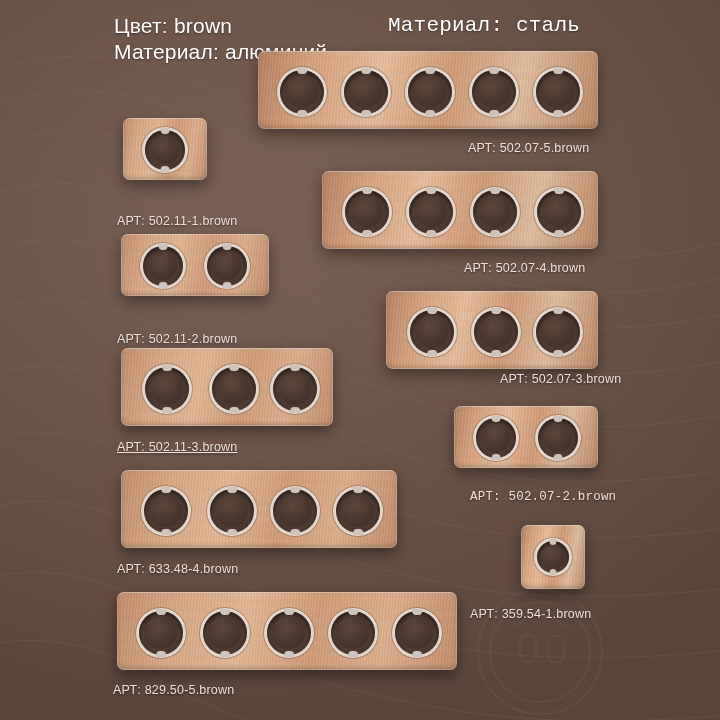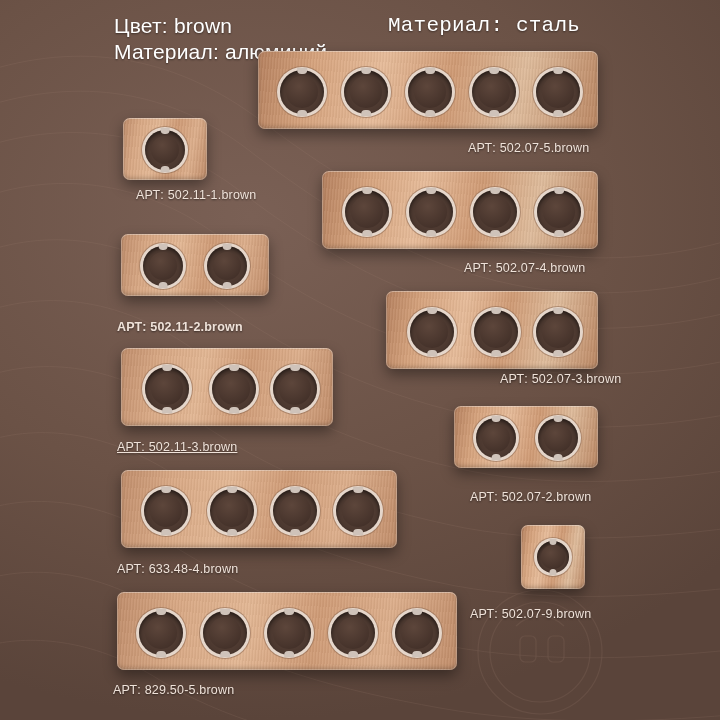--- a/index.html
+++ b/index.html
@@ -121,33 +121,33 @@
 Материал: алюминий</div>
 <div class="hdr" style="left:388px;top:13px;font-family:Liberation Mono, monospace;">Материал: сталь</div>
 
 <div class="frame" style="left:123px;top:118px;width:84px;height:62px;">
   <div class="sheen"></div>
   <div class="hole" style="left:22px;top:12px;width:40px;height:40px;">
       <div class="inner"></div>
     </div>
   <div class="edge"></div>
 </div>
-<div class="caption" style="left:117px;top:188px;margin-left:19px;">АРТ: 502.11-1.brown</div>
+<div class="caption" style="left:117px;top:214px;">АРТ: 502.11-1.brown</div>
 
 <div class="frame" style="left:121px;top:234px;width:148px;height:62px;">
   <div class="sheen"></div>
   <div class="hole" style="left:22px;top:12px;width:40px;height:40px;">
       <div class="inner"></div>
     </div>
   <div class="hole" style="left:86px;top:12px;width:40px;height:40px;">
       <div class="inner"></div>
     </div>
   <div class="edge"></div>
 </div>
-<div class="caption" style="left:117px;top:320px;font-weight:bold;">АРТ: 502.11-2.brown</div>
+<div class="caption" style="left:117px;top:332px;">АРТ: 502.11-2.brown</div>
 
 <div class="frame" style="left:121px;top:348px;width:212px;height:78px;">
   <div class="sheen"></div>
   <div class="hole" style="left:24px;top:19px;width:44px;height:44px;">
       <div class="inner"></div>
     </div>
   <div class="hole" style="left:91px;top:19px;width:44px;height:44px;">
       <div class="inner"></div>
     </div>
   <div class="hole" style="left:152px;top:19px;width:44px;height:44px;">
@@ -253,22 +253,22 @@
 <div class="frame steel" style="left:454px;top:406px;width:144px;height:62px;">
   <div class="sheen"></div>
   <div class="hole" style="left:22px;top:12px;width:40px;height:40px;">
       <div class="inner"></div>
     </div>
   <div class="hole" style="left:84px;top:12px;width:40px;height:40px;">
       <div class="inner"></div>
     </div>
   <div class="edge"></div>
 </div>
-<div class="caption" style="left:470px;top:490px;">АРТ: 502.07-2.brown</div>
+<div class="caption" style="left:470px;top:490px;font-family:Liberation Mono, monospace;">АРТ: 502.07-2.brown</div>
 
 <div class="frame steel" style="left:521px;top:525px;width:64px;height:64px;">
   <div class="sheen"></div>
   <div class="hole" style="left:16px;top:16px;width:32px;height:32px;">
       <div class="inner"></div>
     </div>
   <div class="edge"></div>
 </div>
-<div class="caption" style="left:470px;top:607px;">АРТ: 502.07-9.brown</div>
+<div class="caption" style="left:470px;top:607px;">АРТ: 359.54-1.brown</div>
 
 </body></html>

